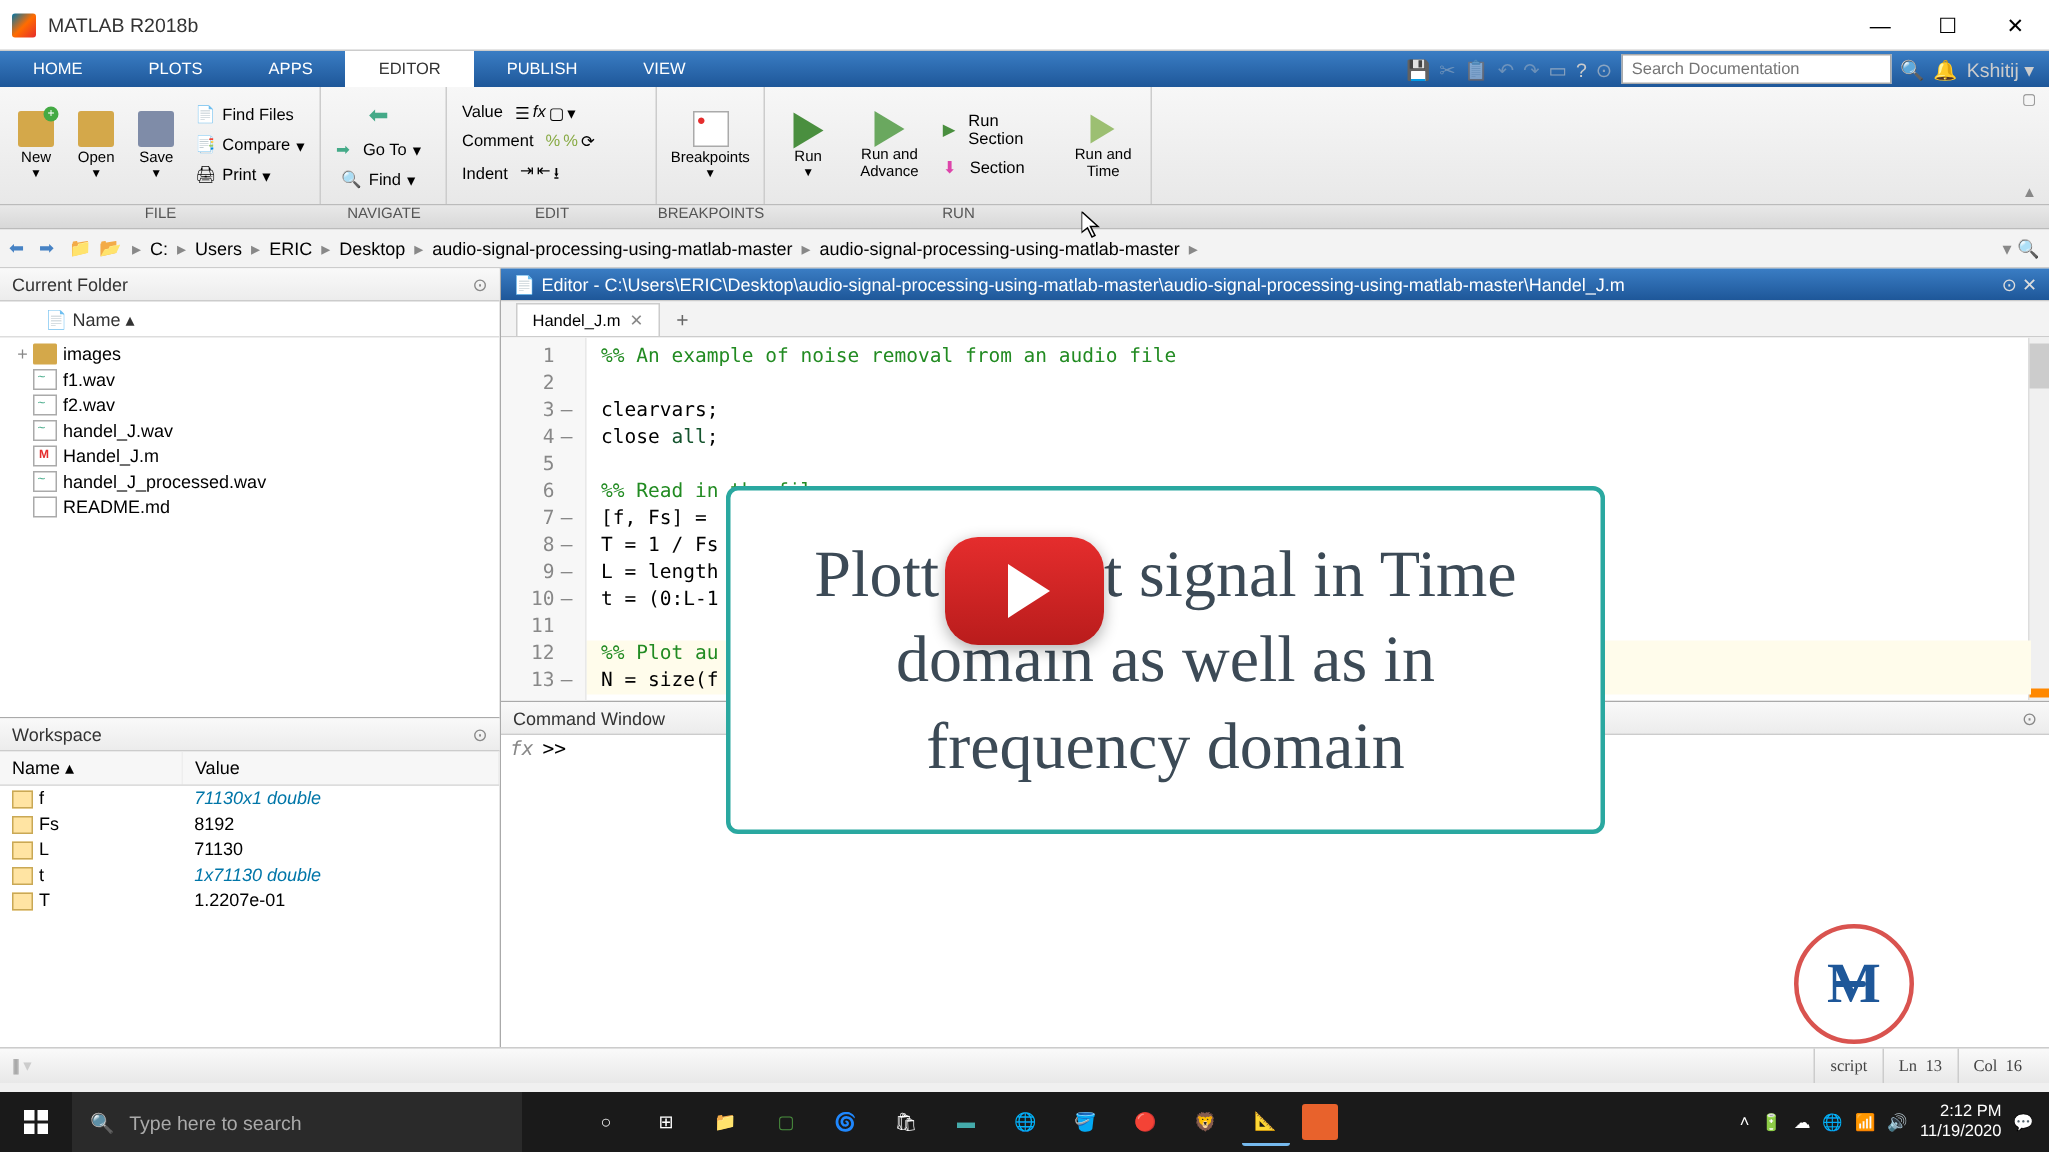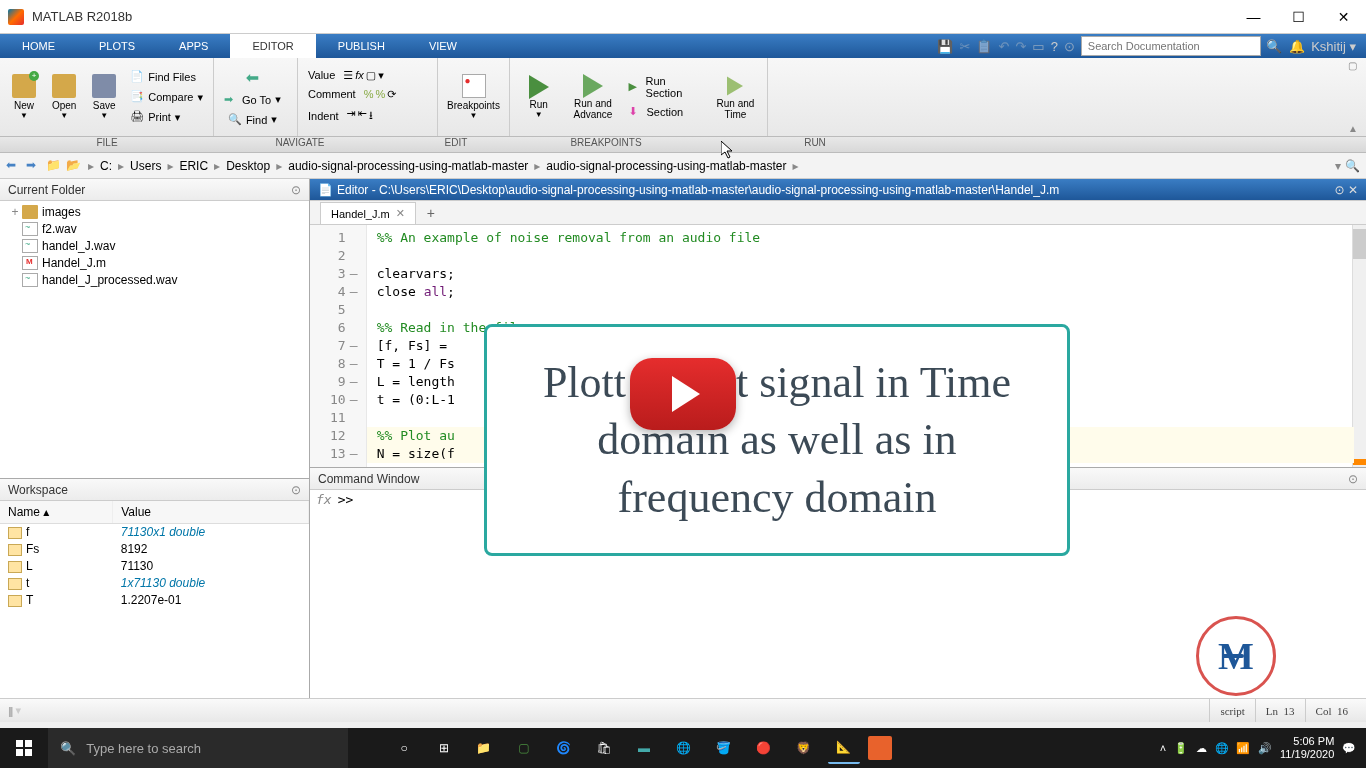--- a/index.html
+++ b/index.html
@@ -28,33 +28,33 @@
     .ts-bigbtn { display: flex; flex-direction: column; align-items: center; justify-content: center; width: 48px; height: 60px; cursor: pointer; font-size: 10px; text-align: center; }
     .ts-bigbtn .icon { width: 24px; height: 24px; margin-bottom: 2px; }
     .ts-smallbtn { display: flex; align-items: center; gap: 4px; font-size: 11px; cursor: pointer; padding: 2px 4px; }
     .ts-col { display: flex; flex-direction: column; gap: 2px; }
     .icon-new { background: #d4a84a; border-radius: 2px; position: relative; } .icon-new::after { content:'+'; position:absolute; right:-3px; top:-3px; background:#4a4; color:#fff; width:10px; height:10px; border-radius:50%; font-size:8px; line-height:10px; text-align:center; }
     .icon-open { background: #d4a84a; border-radius: 2px; }
     .icon-save { background: #7f8ca8; border-radius: 2px; }
     .icon-run { width: 0; height: 0; border-left: 20px solid #4a8f3f; border-top: 12px solid transparent; border-bottom: 12px solid transparent; }
     .sm-icon { width: 14px; height: 14px; display: inline-block; }
     
-    .group-labels { height: 16px; background: linear-gradient(to bottom, #e8e8e8, #d8d8d8); display: flex; border-bottom: 1px solid #bbb; font-size: 10px; color: #555; gap: 44px; }
+    .group-labels { height: 16px; background: linear-gradient(to bottom, #e8e8e8, #d8d8d8); display: flex; border-bottom: 1px solid #bbb; font-size: 10px; color: #555; }
     .group-labels span { text-align: center; }
     
     
     .address-bar { height: 26px; background: #f3f3f3; border-bottom: 1px solid #ccc; display: flex; align-items: center; padding: 0 6px; gap: 4px; font-size: 12px; }
     .address-bar .nav-icon { width: 16px; height: 16px; cursor: pointer; color: #4682c4; }
     .breadcrumb { display: flex; align-items: center; gap: 2px; flex: 1; }
     .breadcrumb span { cursor: pointer; padding: 0 2px; }
     .breadcrumb .sep { color: #888; }
     
     
     .main-area { display: flex; height: 519px; }
-    .left-panels { width: 310px; display: flex; flex-direction: column; border-right: 1px solid #aaa; }
+    .left-panels { width: 334px; display: flex; flex-direction: column; border-right: 1px solid #aaa; }
     .right-panels { flex: 1; display: flex; flex-direction: column; }
     
     .panel-header { height: 22px; background: linear-gradient(to bottom, #f9f9f9, #ececec); border-bottom: 1px solid #ccc; display: flex; align-items: center; padding: 0 8px; font-size: 12px; color: #333; }
     .panel-header .icon-right { margin-left: auto; cursor: pointer; color: #888; }
     .panel-header.active { background: linear-gradient(to bottom, #3a7dc4, #1e5799); color: #fff; }
     .panel-header.active .icon-right { color: #ddd; }
     
     .current-folder { height: 300px; display: flex; flex-direction: column; background: #fff; border-bottom: 1px solid #aaa; }
     .cf-header-row { height: 24px; border-bottom: 1px solid #ddd; display: flex; align-items: center; padding: 0 8px 0 30px; font-size: 12px; color: #333; }
     .file-list { flex: 1; overflow: auto; padding: 2px 0; }
@@ -80,21 +80,21 @@
     .editor-panel { flex: 1; display: flex; flex-direction: column; border-bottom: 1px solid #aaa; }
     .editor-tabs { height: 24px; background: #f3f3f3; display: flex; align-items: flex-end; padding: 0 10px; border-bottom: 1px solid #ccc; }
     .editor-tab { height: 22px; padding: 0 10px; background: #fff; border: 1px solid #ccc; border-bottom: none; display: flex; align-items: center; font-size: 11px; gap: 6px; }
     .editor-tab .close { color: #888; cursor: pointer; }
     .tab-add { width: 22px; height: 22px; display: flex; align-items: center; justify-content: center; cursor: pointer; font-size: 14px; color: #666; margin-left: 4px; }
     .code-area { flex: 1; display: flex; background: #fff; font-family: 'Consolas', monospace; font-size: 13px; overflow: hidden; position: relative; }
     .gutter { background: #f7f7f7; border-right: 1px solid #e8e8e8; padding: 4px 8px 4px 20px; text-align: right; color: #888; line-height: 18px; }
     .gutter .bpmark { display: inline-block; width: 8px; margin-left: 4px; }
     .code { flex: 1; padding: 4px 10px; line-height: 18px; white-space: pre; }
     .code .comment { color: #228b22; }
-    .code .str { color: #701a75; }
+    .code .str { color: #14532d; }
     .code-highlight { position: absolute; left: 54px; right: 12px; background: #fffceb; height: 36px; top: 202px; z-index: 0; }
     .code-relative { position: relative; z-index: 1; }
     .mini-scroll { width: 14px; background: #f0f0f0; border-left: 1px solid #ddd; }
     
     .cmd-window { height: 48px; display: flex; flex-direction: column; background: #fff; }
     .cmd-body { flex: 1; display: flex; align-items: flex-start; padding: 2px 6px; font-family: 'Consolas', monospace; font-size: 13px; }
     .cmd-body .fx { font-style: italic; color: #888; margin-right: 6px; }
     
     
     .status-bar { height: 24px; background: linear-gradient(to bottom, #fafafa, #e8e8e8); border-top: 1px solid #ccc; display: flex; align-items: center; padding: 0 8px; font-size: 11px; color: #444; }
@@ -299,45 +299,58 @@
 </div>
 
 <div class="main-area">
 
   <div class="left-panels">
     <div class="current-folder">
       <div class="panel-header">
         <span>Current Folder</span>
         <span class="icon-right">⊙</span>
       </div>
+      <div class="cf-header-row">
+        <span>📄 <span>Name</span> ▴</span>
+      </div>
       <div class="file-list" id="file-list">
           <div class="file-item">
             <span class="expand">+</span>
             <span class="ficon folder"></span>
             <span>images</span>
           </div>
           <div class="file-item">
             <span class="expand"></span>
             <span class="ficon wav"></span>
+            <span>f1.wav</span>
+          </div>
+          <div class="file-item">
+            <span class="expand"></span>
+            <span class="ficon wav"></span>
             <span>f2.wav</span>
           </div>
           <div class="file-item">
             <span class="expand"></span>
             <span class="ficon wav"></span>
             <span>handel_J.wav</span>
           </div>
           <div class="file-item">
             <span class="expand"></span>
             <span class="ficon m"></span>
             <span>Handel_J.m</span>
           </div>
           <div class="file-item">
             <span class="expand"></span>
             <span class="ficon wav"></span>
             <span>handel_J_processed.wav</span>
+          </div>
+          <div class="file-item">
+            <span class="expand"></span>
+            <span class="ficon md"></span>
+            <span>README.md</span>
           </div>
         </div>
     </div>
     <div class="workspace">
       <div class="panel-header">
         <span>Workspace</span>
         <span class="icon-right">⊙</span>
       </div>
       <div class="ws-table">
         <table>
@@ -476,18 +489,18 @@
     <div class="ti" style="background:#e8622c;width:24px;height:24px"></div>
   </div>
   <div class="tray">
     <span>˄</span>
     <span>🔋</span>
     <span>☁</span>
     <span>🌐</span>
     <span>📶</span>
     <span>🔊</span>
     <div class="clock">
-      <div>5:06 PM</div>
+      <div>2:12 PM</div>
       <div>11/19/2020</div>
     </div>
     <span>💬</span>
   </div>
 </div>
 
 </body></html>

